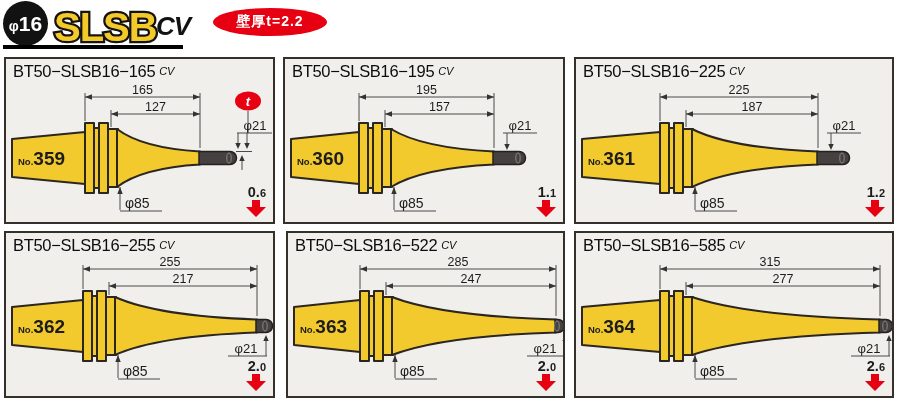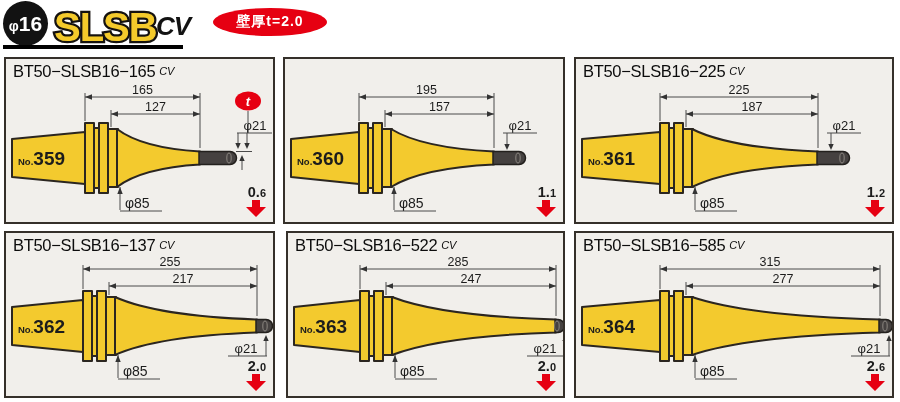--- a/index.html
+++ b/index.html
@@ -35,21 +35,21 @@
 
 <div class="hdr">
   <div class="hdr-circle">
     <span class="circle-text">φ16</span>
   </div>
   <svg class="logo-svg" width="110" height="48">
     <text class="logo-text" x="2" y="38">SLSB</text>
   </svg>
   <span class="logo-cv">CV</span>
   <div class="thick-badge">
-    <span>壁厚t=2.0</span>
+    <span>壁厚t=2.2</span>
   </div>
   <div class="hdr-rule"></div>
 </div>
 
 <div class="panel" style="left:4px;top:57px;width:271px;height:167px">
   <svg class="draw" viewBox="0 0 267 163">
       <line x1="79" y1="34" x2="79" y2="62" stroke="#4a4a4a" stroke-width="1"></line>
       <line x1="105" y1="51" x2="105" y2="68" stroke="#4a4a4a" stroke-width="1"></line>
       <line x1="194" y1="34" x2="194" y2="89" stroke="#4a4a4a" stroke-width="1"></line>
       <line x1="79" y1="38" x2="194" y2="38" stroke="#4a4a4a" stroke-width="1"></line>
@@ -116,20 +116,21 @@
       <polygon points="109,128 106.3,135 111.7,135" fill="#333"></polygon>
       <text x="114" y="149" font-size="14" fill="#1c1c1c" font-family="&quot;Liberation Sans&quot;,sans-serif" dn="flange-dia-label">φ85</text>
       <line x1="109" y1="152" x2="151" y2="152" stroke="#4a4a4a" stroke-width="1"></line>
       <text x="235" y="71" font-size="13" fill="#1c1c1c" font-family="&quot;Liberation Sans&quot;,sans-serif" text-anchor="middle" dn="tip-dia-label">φ21</text>
       <line x1="218" y1="74" x2="252" y2="74" stroke="#4a4a4a" stroke-width="1"></line>
       <line x1="222" y1="74" x2="222" y2="89" stroke="#4a4a4a" stroke-width="1"></line>
       <polygon points="222,91 219.3,85 224.7,85" fill="#333"></polygon>
       <text x="271" y="138" font-size="1" fill="#1c1c1c" font-family="&quot;Liberation Sans&quot;,sans-serif" text-anchor="end" font-weight="bold" dn="weight-label"><tspan font-size="14.5">1.</tspan><tspan font-size="11">1</tspan></text>
       <polygon points="257,141 265,141 265,148 271,148 261,158 251,148 257,148" fill="#e60012"></polygon>
     </svg>
+  <div class="panel-title"><span>BT50−SLSB16−195</span><span class="title-cv">CV</span></div>
 </div>
 <div class="panel" style="left:574px;top:57px;width:320px;height:167px">
   <svg class="draw" viewBox="0 0 316 163">
       <line x1="84" y1="34" x2="84" y2="62" stroke="#4a4a4a" stroke-width="1"></line>
       <line x1="110" y1="51" x2="110" y2="68" stroke="#4a4a4a" stroke-width="1"></line>
       <line x1="242" y1="34" x2="242" y2="89" stroke="#4a4a4a" stroke-width="1"></line>
       <line x1="84" y1="38" x2="242" y2="38" stroke="#4a4a4a" stroke-width="1"></line>
       <polygon points="84,38 91,35.3 91,40.7" fill="#333"></polygon>
       <polygon points="242,38 235,35.3 235,40.7" fill="#333"></polygon>
       <text x="163" y="34.5" font-size="12.5" fill="#1c1c1c" font-family="&quot;Liberation Sans&quot;,sans-serif" text-anchor="middle" dn="dim-total-label">225</text>
@@ -185,21 +186,21 @@
       <polygon points="112,122 109.3,129 114.7,129" fill="#333"></polygon>
       <text x="117" y="143" font-size="14" fill="#1c1c1c" font-family="&quot;Liberation Sans&quot;,sans-serif" dn="flange-dia-label">φ85</text>
       <line x1="112" y1="146" x2="154" y2="146" stroke="#4a4a4a" stroke-width="1"></line>
       <text x="240" y="120" font-size="13" fill="#1c1c1c" font-family="&quot;Liberation Sans&quot;,sans-serif" text-anchor="middle" dn="tip-dia-label">φ21</text>
       <line x1="222" y1="123" x2="261" y2="123" stroke="#4a4a4a" stroke-width="1"></line>
       <line x1="260" y1="123" x2="260" y2="104" stroke="#4a4a4a" stroke-width="1"></line>
       <polygon points="260,102 257.3,108 262.7,108" fill="#333"></polygon>
       <text x="260" y="138" font-size="1" fill="#1c1c1c" font-family="&quot;Liberation Sans&quot;,sans-serif" text-anchor="end" font-weight="bold" dn="weight-label"><tspan font-size="14.5">2.</tspan><tspan font-size="11">0</tspan></text>
       <polygon points="246,141 254,141 254,148 260,148 250,158 240,148 246,148" fill="#e60012"></polygon>
     </svg>
-  <div class="panel-title"><span>BT50−SLSB16−137</span><span class="title-cv">CV</span></div>
+  <div class="panel-title"><span>BT50−SLSB16−255</span><span class="title-cv">CV</span></div>
 </div>
 <div class="panel" style="left:286px;top:231px;width:279px;height:167px">
   <svg class="draw" viewBox="0 0 275 163">
       <line x1="72" y1="32" x2="72" y2="56" stroke="#4a4a4a" stroke-width="1"></line>
       <line x1="98" y1="49" x2="98" y2="62" stroke="#4a4a4a" stroke-width="1"></line>
       <line x1="268" y1="32" x2="268" y2="83" stroke="#4a4a4a" stroke-width="1"></line>
       <line x1="72" y1="36" x2="268" y2="36" stroke="#4a4a4a" stroke-width="1"></line>
       <polygon points="72,36 79,33.3 79,38.7" fill="#333"></polygon>
       <polygon points="268,36 261,33.3 261,38.7" fill="#333"></polygon>
       <text x="170" y="32.5" font-size="12.5" fill="#1c1c1c" font-family="&quot;Liberation Sans&quot;,sans-serif" text-anchor="middle" dn="dim-total-label">285</text>

